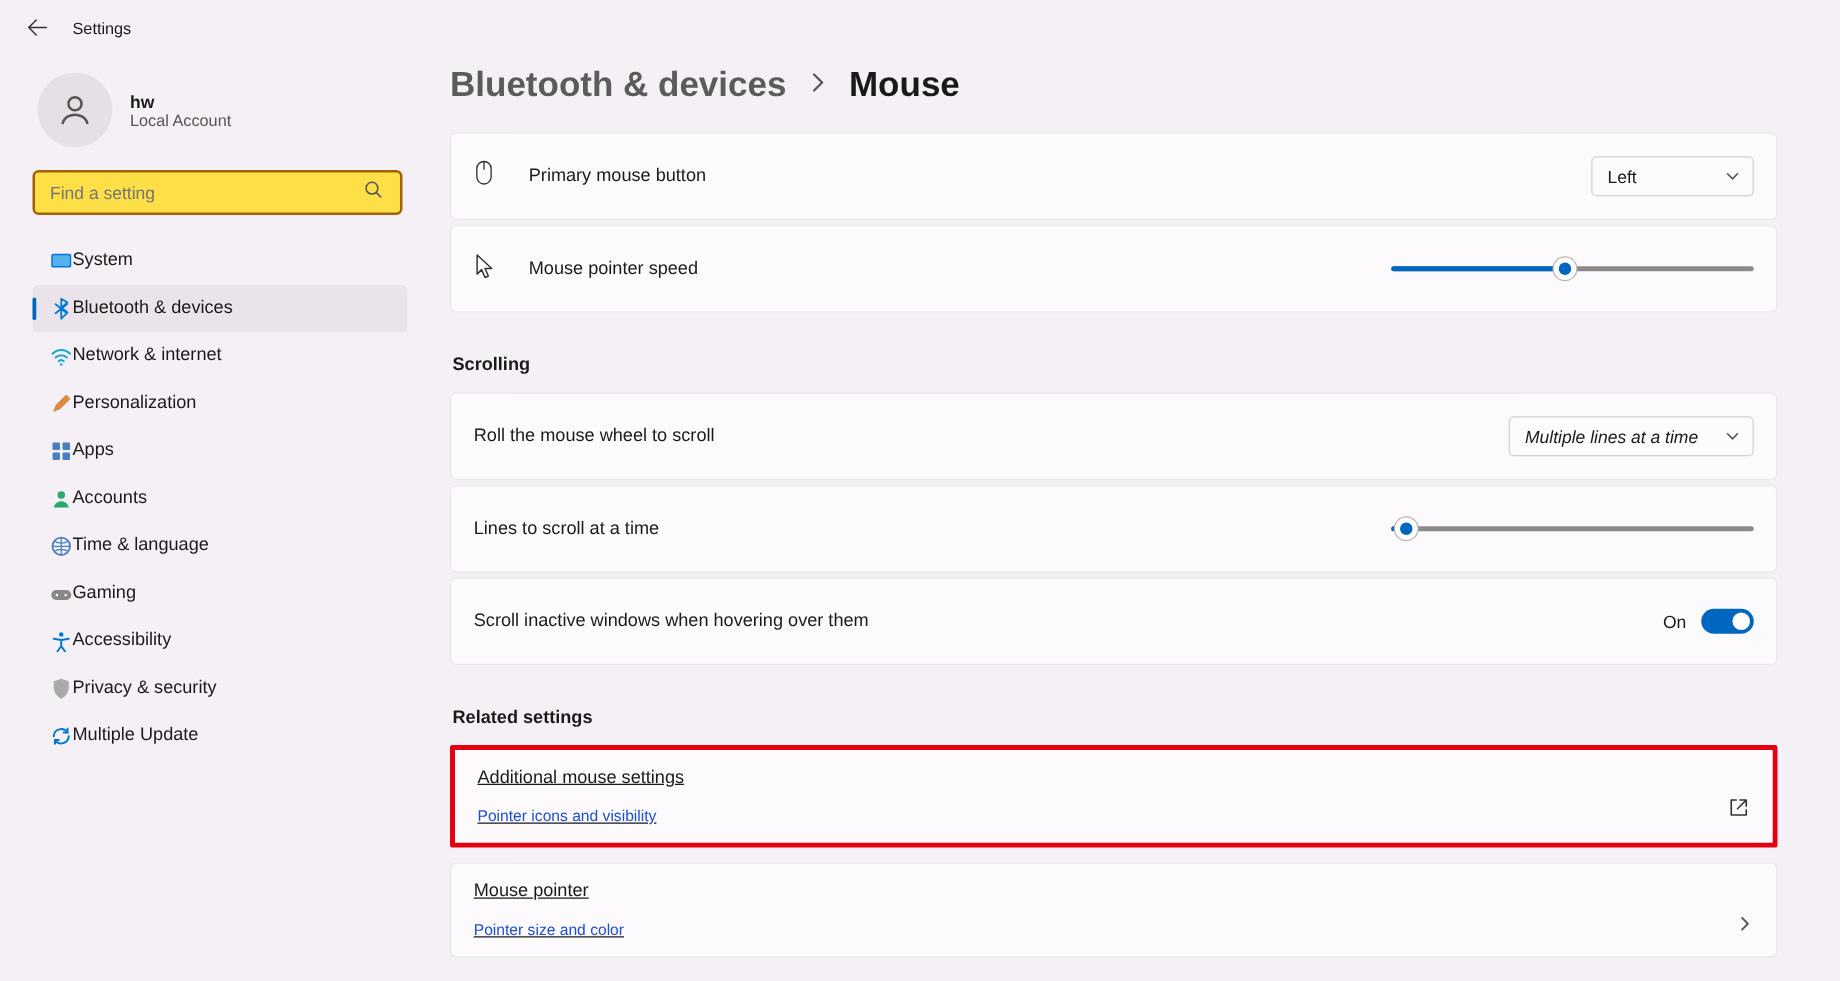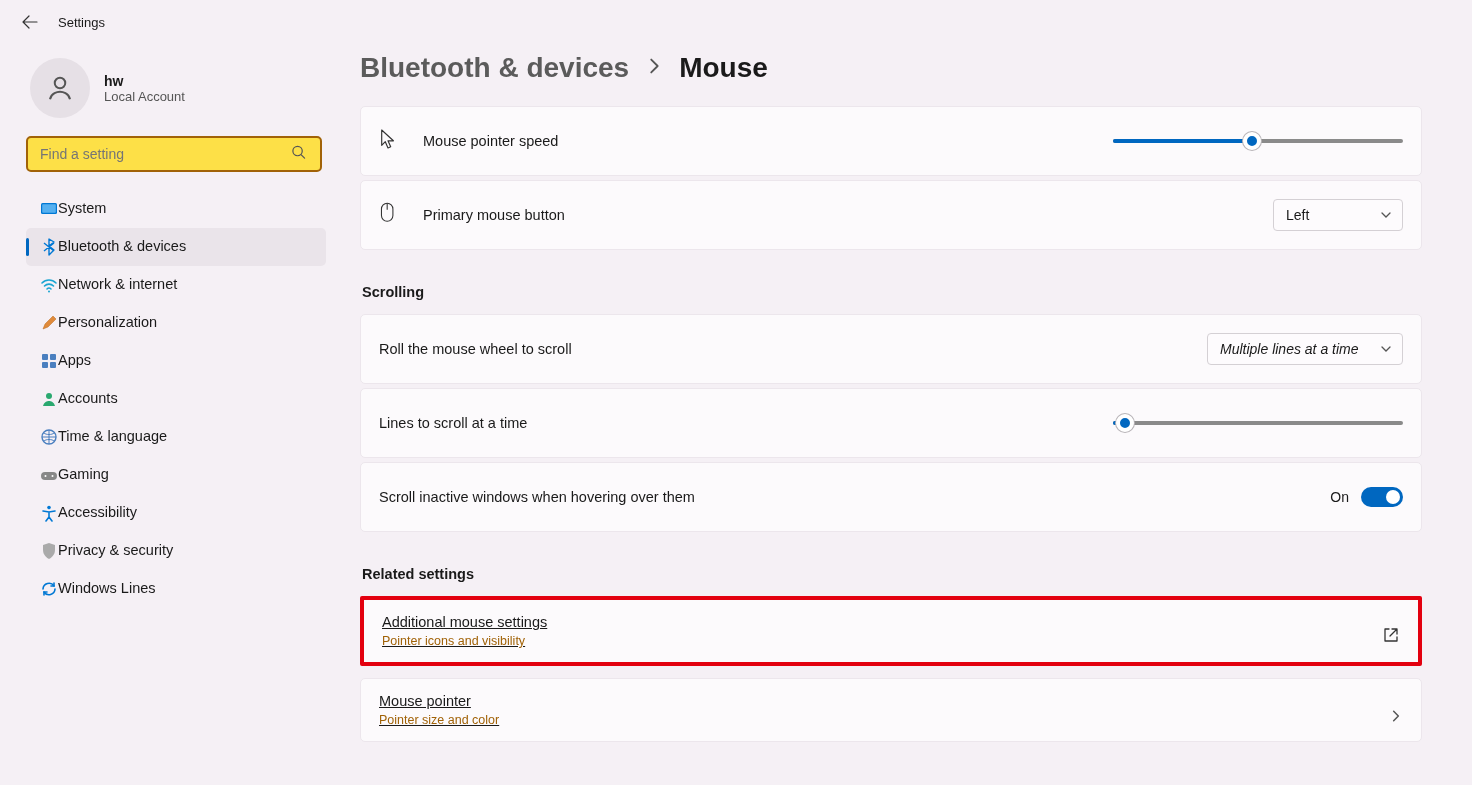--- a/index.html
+++ b/index.html
@@ -119,21 +119,21 @@
     border-radius: 50%; top: 3px; right: 3px;
   }
 
   .highlight-row {
     border: 4px solid #e3000f; border-radius: 2px; padding: 0; margin-top: 14px; margin-bottom: 6px;
   }
   .highlight-row .card { margin: 0; border: none; border-radius: 0; }
 
   .related-card { padding: 14px 18px; display: flex; align-items: flex-end; justify-content: space-between; text-decoration: underline; }
   .related-txt .t1 { font-size: 14.5px; }
-  .related-txt .t2 { font-size: 12.5px; color: #a16207; margin-top: 4px; }
+  .related-txt .t2 { font-size: 12.5px; color: #1d4ed8; margin-top: 16px; }
 </style>
 </head>
 <body>
 
 <div class="titlebar">
   <span class="back-btn">
     <svg viewBox="0 0 16 16" width="16" height="16">
         <path d="M7 2 1 8l6 6M1 8h14" stroke="#333" stroke-width="1.2" fill="none" stroke-linecap="round" stroke-linejoin="round"></path>
       </svg>
   </span>
@@ -235,48 +235,32 @@
         <span class="nav-icon"><svg viewBox="0 0 18 18">
               <path d="M9 1l6 2v5c0 5-4 8-6 9-2-1-6-4-6-9V3l6-2z" fill="#aaa"></path>
             </svg></span>
         <span>Privacy &amp; security</span>
       </li>
       <li class="nav-item">
         <span class="nav-icon"><svg viewBox="0 0 18 18">
               <path d="M3 9a6 6 0 0 1 11-3M15 9a6 6 0 0 1-11 3" stroke="#0078d4" stroke-width="1.6" fill="none" stroke-linecap="round"></path>
               <path d="M14 3v3h-3M4 15v-3h3" stroke="#0078d4" stroke-width="1.6" fill="none" stroke-linecap="round"></path>
             </svg></span>
-        <span>Windows Lines</span>
+        <span>Multiple Update</span>
       </li>
     </ul>
   </aside>
 
   <main class="main">
     <div class="breadcrumb">
       <span class="bc1">Bluetooth &amp; devices</span>
       <span class="bsep"><svg viewBox="0 0 24 24">
             <path d="M9 5l7 7-7 7" stroke="#555" stroke-width="2" fill="none" stroke-linecap="round" stroke-linejoin="round"></path>
           </svg></span>
       <span class="bc2">Mouse</span>
-    </div>
-
-    <div class="card">
-      <div class="row">
-        <span class="lead-icon">
-          <svg viewBox="0 0 20 24" width="18" height="22">
-              <path d="M3 2l0 17 4-4 3 7 3-1.3-3-6.7h6z" fill="none" stroke="#333" stroke-width="1.3" stroke-linejoin="round"></path>
-            </svg>
-        </span>
-        <span class="lbl">Mouse pointer speed</span>
-        <div class="slider s1">
-          <div class="track-bg"></div>
-          <div class="track-fill"></div>
-          <div class="thumb"></div>
-        </div>
-      </div>
     </div>
 
     <div class="card">
       <div class="row">
         <span class="lead-icon">
           <svg viewBox="0 0 22 28" width="18" height="24">
               <rect x="3" y="2" width="14" height="22" rx="7" fill="none" stroke="#333" stroke-width="1.3"></rect>
               <path d="M10 2v8" stroke="#333" stroke-width="1.3"></path>
             </svg>
         </span>
@@ -285,20 +269,36 @@
           <span>Left</span>
           <span class="chev">
               <svg width="12" height="12" viewBox="0 0 12 12">
                 <path d="M2 4l4 4 4-4" stroke="#555" stroke-width="1.3" fill="none" stroke-linecap="round"></path>
               </svg>
             </span>
         </div>
       </div>
     </div>
 
+    <div class="card">
+      <div class="row">
+        <span class="lead-icon">
+          <svg viewBox="0 0 20 24" width="18" height="22">
+              <path d="M3 2l0 17 4-4 3 7 3-1.3-3-6.7h6z" fill="none" stroke="#333" stroke-width="1.3" stroke-linejoin="round"></path>
+            </svg>
+        </span>
+        <span class="lbl">Mouse pointer speed</span>
+        <div class="slider s1">
+          <div class="track-bg"></div>
+          <div class="track-fill"></div>
+          <div class="thumb"></div>
+        </div>
+      </div>
+    </div>
+
     <h3 class="section-h">Scrolling</h3>
 
     <div class="card">
       <div class="row">
         <span class="lbl">Roll the mouse wheel to scroll</span>
         <div class="dropdown wide">
           <span>Multiple lines at a time</span>
           <span class="chev">
               <svg width="12" height="12" viewBox="0 0 12 12">
                 <path d="M2 4l4 4 4-4" stroke="#555" stroke-width="1.3" fill="none" stroke-linecap="round"></path>

